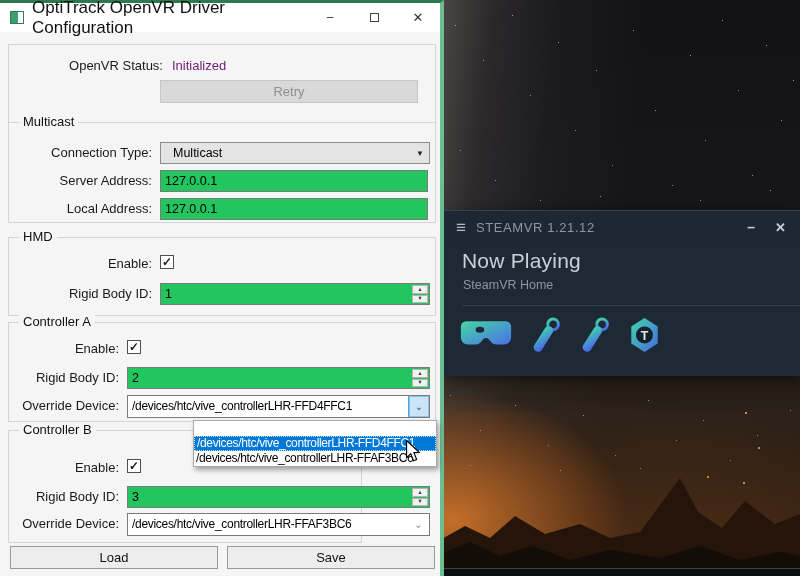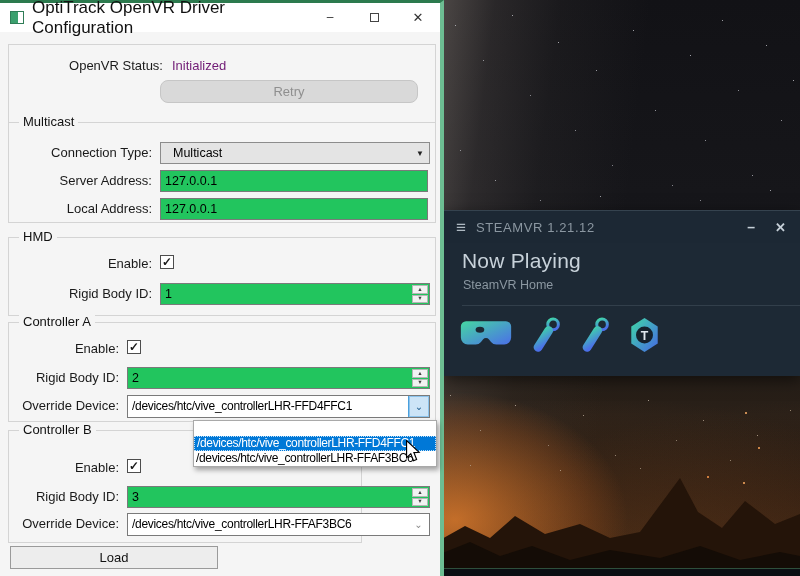--- a/index.html
+++ b/index.html
@@ -63,21 +63,21 @@
   .wc-max .box { width:9px; height:9px; border:1px solid #444; }
   .wc-close { font-size:13px; }
 
   .group { position:absolute; border:1px solid #d4d4d4; background:#f5f5f5; }
   .legend { position:absolute; top:-8px; left:10px; background:#f5f5f5; padding:0 4px; font-size:13px; color:#111; line-height:14px; }
   .lbl { position:absolute; font-size:13px; color:#1a1a1a; text-align:right; white-space:nowrap; }
   .val { position:absolute; font-size:13px; color:#701a75; white-space:nowrap; }
 
   .btn { position:absolute; background:#ededed; border:1px solid #9a9a9a; font-size:13px; color:#111;
     display:flex; align-items:center; justify-content:center; }
-  .btn.disabled { background:#d9d9d9; border-color:#c6c6c6; color:#8f8f8f;border-radius:8px; }
+  .btn.disabled { background:#d9d9d9; border-color:#c6c6c6; color:#8f8f8f; }
 
   .tbox { position:absolute; height:22px; border:1px solid #7a7a7a; background:#22c55e; }
   .tbox input { width:100%; height:100%; border:0; outline:0; background:transparent; font-family:"Liberation Sans",sans-serif;
     font-size:12.5px; color:#000; padding:0 4px; }
   .spin { position:absolute; right:1px; top:1px; width:16px; height:18px; display:flex; flex-direction:column; }
   .spin .sb { flex:1; background:#f2f2f2; border:1px solid #b5b5b5; font-size:5.5px; color:#404040;
     display:flex; align-items:center; justify-content:center; line-height:1; }
   .spin .sb + .sb { margin-top:1px; }
   .spin ~ input, .tbox.has-spin input { padding-right:20px; }
 
@@ -247,20 +247,21 @@
         </span>
       </div>
       <span class="lbl" style="left:0; top:85px; width:110px;">Override Device:</span>
       <div class="combo" style="left:118px; top:82px; width:303px;">
         <span class="cv">/devices/htc/vive_controllerLHR-FFAF3BC6</span>
         <span class="cbtn">⌄</span>
       </div>
     </div>
 
     <div class="btn" style="left:10px; top:543px; width:208px; height:23px;">Load</div>
+    <div class="btn" style="left:227px; top:543px; width:208px; height:23px;">Save</div>
   </div>
 
   <div class="droplist">
     <div class="opt"></div>
     <div class="opt sel">/devices/htc/vive_controllerLHR-FFD4FFC1</div>
     <div class="opt">/devices/htc/vive_controllerLHR-FFAF3BC6</div>
   </div>
 
   <svg class="cursor" width="16" height="24" viewBox="0 0 14 21">
     <polygon points="0.5,0.5 0.5,15.5 4.2,12 6.6,18.2 9.3,17.1 6.9,11 11.5,10.7" fill="#ffffff" stroke="#000000" stroke-width="1"></polygon>

